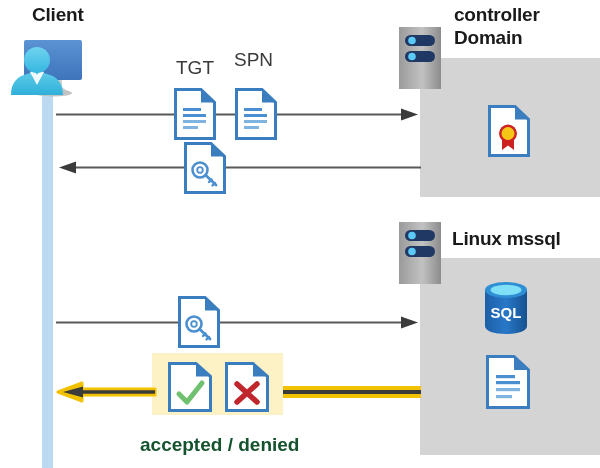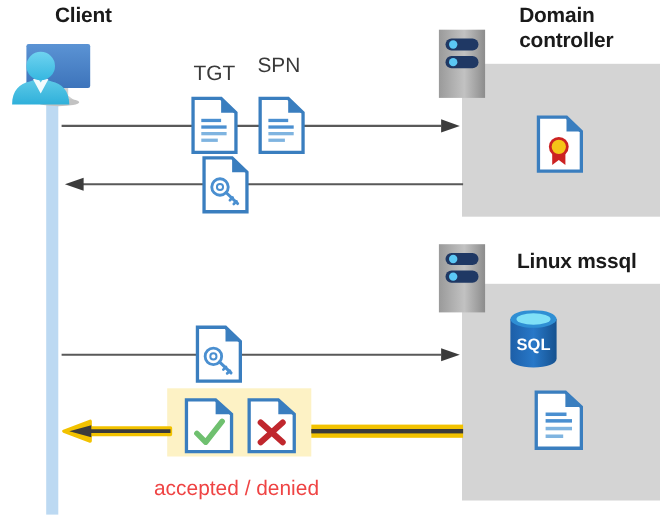--- a/index.html
+++ b/index.html
@@ -14,30 +14,30 @@
   #stage{position:absolute;left:0;top:0;width:600px;height:468px;}
   .abs{position:absolute;}
 
   
   .title-bold{
     font-weight:bold;
     color:#1a1a1a;
     font-size:19px;
     line-height:23px;
     letter-spacing:-0.2px;
-    margin-left:18px;
   }
   .label-plain{
     color:#3a3a3a;
     font-size:19px;
     line-height:22px;
   }
   .caption{
-    color:#ef4444;
+    color:#14532d;
     font-size:19px;
+    font-weight:bold;
   }
 
   
   .lifeline{
     background:#bcd9f2;
     width:11px;
   }
 
   
   .gray-panel{background:#d4d4d4;}
@@ -82,22 +82,22 @@
 
       <path d="M24 45 L31 58 L38 45 L34 43.5 L31 48 L28 43.5 Z" fill="#ffffff" opacity="0.92"></path>
 
       <circle cx="31" cy="33" r="13" fill="url(#headGrad)"></circle>
     </svg>
   </div>
 
   <div class="abs gray-panel" style="left:420px;top:58px;width:180px;height:139px;"></div>
 
   <div class="abs" style="left:454px;top:3px;width:146px;">
+    <div class="title-bold">controller</div>
     <div class="title-bold">Domain</div>
-    <div class="title-bold">controller</div>
   </div>
 
   <div class="abs" style="left:399px;top:27px;width:42px;height:62px;">
     <svg width="42" height="62" viewBox="0 0 42 62">
       <defs>
         <linearGradient id="rackGradA" x1="0" y1="0" x2="1" y2="0">
           <stop offset="0%" stop-color="#9a9a9a"></stop>
           <stop offset="55%" stop-color="#c2c2c2"></stop>
           <stop offset="100%" stop-color="#8c8c8c"></stop>
         </linearGradient>
@@ -135,21 +135,21 @@
         </linearGradient>
       </defs>
       <rect x="0" y="0" width="42" height="62" fill="url(#rackGradB)"></rect>
       <rect x="6" y="8" width="30" height="11" rx="5.5" fill="#1f3864"></rect>
       <circle cx="13" cy="13.5" r="3.8" fill="#5bc8f5"></circle>
       <rect x="6" y="24" width="30" height="11" rx="5.5" fill="#1f3864"></rect>
       <circle cx="13" cy="29.5" r="3.8" fill="#5bc8f5"></circle>
     </svg>
   </div>
 
-  <div class="abs" style="left:458px;top:280px;width:54px;height:56px;">
+  <div class="abs" style="left:479px;top:280px;width:54px;height:56px;">
     <svg width="54" height="56" viewBox="0 0 54 56">
       <defs>
         <linearGradient id="sqlBody" x1="0" y1="0" x2="1" y2="0">
           <stop offset="0%" stop-color="#1d5fa8"></stop>
           <stop offset="50%" stop-color="#2878c8"></stop>
           <stop offset="100%" stop-color="#15518f"></stop>
         </linearGradient>
       </defs>
       <path d="M6 10 L6 46 C6 51 15 54 27 54 C39 54 48 51 48 46 L48 10 Z" fill="url(#sqlBody)"></path>
       <ellipse cx="27" cy="10" rx="21" ry="8" fill="#2f8fd4"></ellipse>

